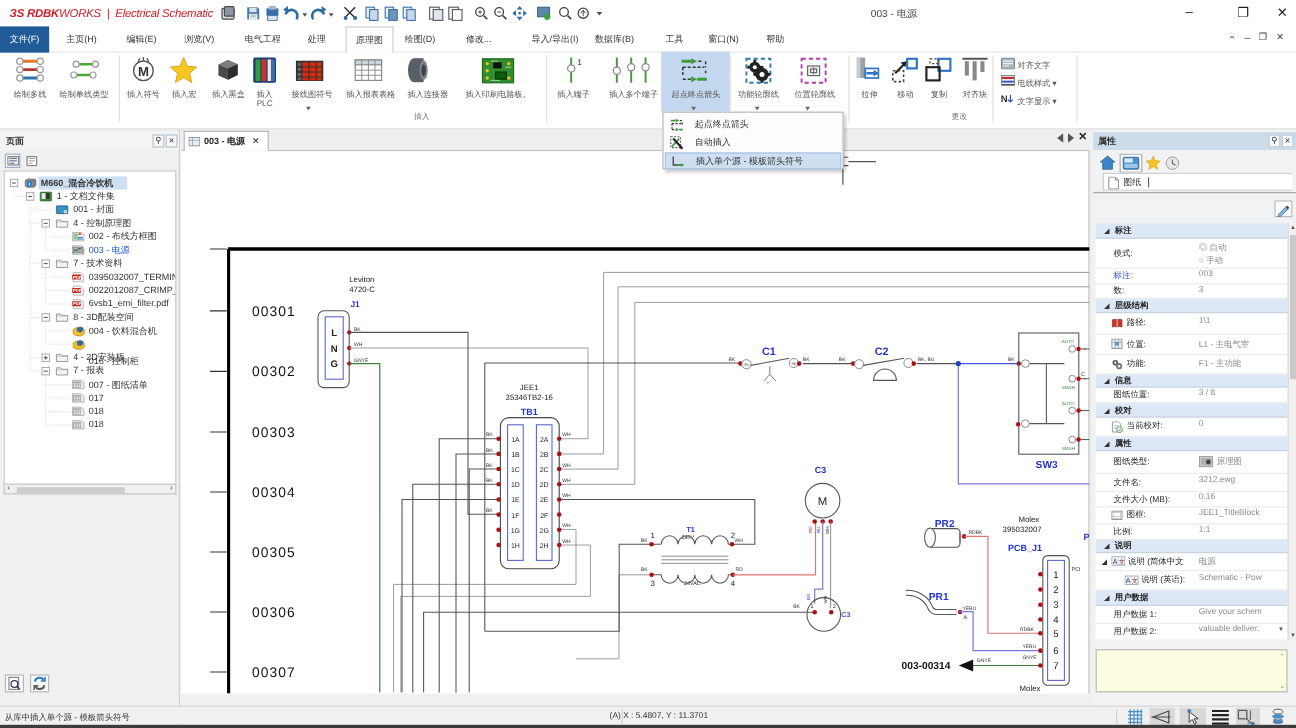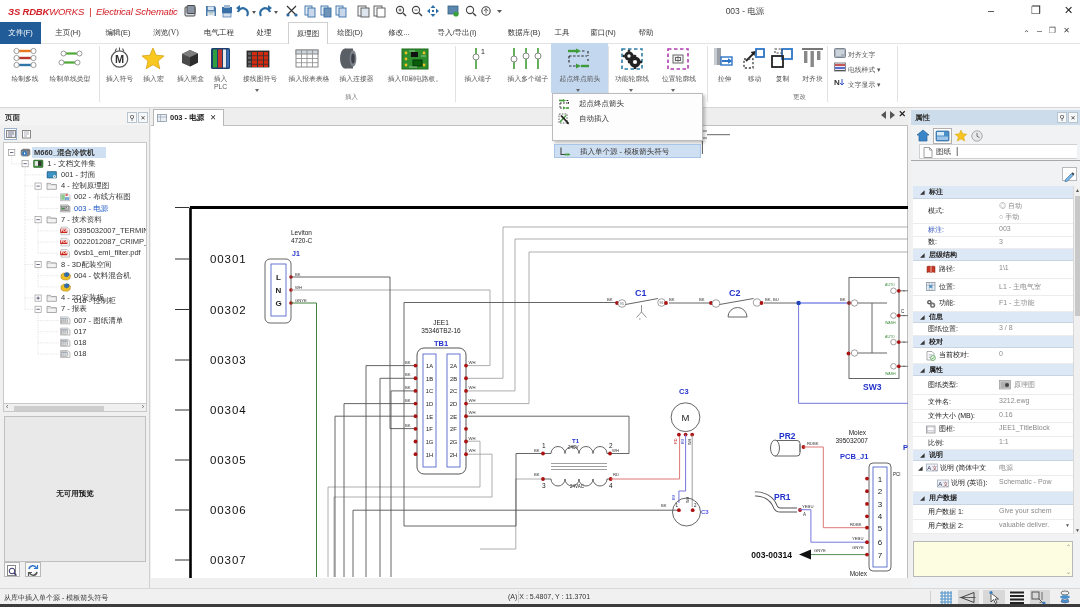--- a/index.html
+++ b/index.html
@@ -27,21 +27,21 @@
 .rsep { position:absolute; top:2px; width:1px; height:56px; background:#e2e2e2; }
 .ricon { position:absolute; }
 .dropcaret { position:absolute; width:0; height:0; border-left:2.5px solid transparent; border-right:2.5px solid transparent; border-top:3px solid #666; }
 #btn-arrow { position:absolute; left:551px; top:-1px; width:57px; height:50px; background:#c3d7ef; }
 
 
 #dropdown { position:absolute; left:552px; top:93px; width:151px; height:48px; background:#fdfdfd; border:1px solid #bbbbbb; box-shadow:2px 2px 3px rgba(0,0,0,0.25); z-index:50; }
 .dditem { position:absolute; left:1px; width:147px; height:14px; font-size:7.5px; color:#333; line-height:14px; }
 .dditem .txt { position:absolute; left:25px; top:0; }
 .ddicon { position:absolute; left:4px; top:1px; width:12px; height:12px; }
-#dd3 { background:#cfdff2; border:1px solid #a8c5e8;margin-top:17px; }
+#dd3 { background:#cfdff2; border:1px solid #a8c5e8; }
 
 
 #leftpanel { position:absolute; left:0; top:108px; width:150px; height:496px; background:#f0f0f0; border-right:1px solid #d0d0d0; }
 #lp-header { position:absolute; left:0; top:2px; width:149px; height:15px; background:#f4f4f4; font-size:7.5px; font-weight:bold; color:#333; line-height:15px; padding-left:5px; }
 #tree { position:absolute; left:3px; top:34px; width:144px; height:270px; background:#ffffff; border:1px solid #c8c8c8; overflow:hidden; }
 .trow { position:absolute; height:10px; font-size:7.5px; color:#333; white-space:nowrap; line-height:10px; }
 #preview { position:absolute; left:4px; top:308px; width:142px; height:146px; background:#e9e9e9; border:1px solid #c0c0c0; }
 #preview div { position:absolute; width:100%; top:72px; text-align:center; font-size:7.5px; font-weight:bold; color:#222; }
 .pbtn { position:absolute; width:16px; height:15px; background:#fbfbfb; border:1px solid #b8b8b8; }
 
@@ -144,28 +144,28 @@
     </svg>
     <div id="wintitle">003 - 电源</div>
     <div class="winbtn" style="left:988px;">–</div>
     <div class="winbtn" style="left:1031px;">❐</div>
     <div class="winbtn" style="left:1064px;">✕</div>
   </div>
   <div id="menubar">
     <div class="menuitem" id="m-file">文件(F)</div>
     <div class="menuitem" style="left:54px;width:28px;">主页(H)</div>
     <div class="menuitem" style="left:104px;width:28px;">编辑(E)</div>
-    <div class="menuitem" style="left:152px;width:28px;font-family:Liberation Serif, serif;">浏览(V)</div>
+    <div class="menuitem" style="left:152px;width:28px;">浏览(V)</div>
     <div class="menuitem" style="left:202px;width:34px;">电气工程</div>
     <div class="menuitem" style="left:254px;width:20px;">处理</div>
     <div class="menuitem ribtab" style="left:288px;width:40px;height:22px;">原理图</div>
     <div class="menuitem" style="left:336px;width:28px;">绘图(D)</div>
     <div class="menuitem" style="left:386px;width:26px;">修改...</div>
-    <div class="menuitem" style="left:432px;width:50px;">导入/导出(I)</div>
-    <div class="menuitem" style="left:504px;width:40px;">数据库(B)</div>
+    <div class="menuitem" style="left:432px;width:50px;text-align:right;">导入/导出(I)</div>
+    <div class="menuitem" style="left:492px;width:40px;">数据库(B)</div>
     <div class="menuitem" style="left:552px;width:20px;">工具</div>
     <div class="menuitem" style="left:586px;width:34px;">窗口(N)</div>
     <div class="menuitem" style="left:636px;width:20px;">帮助</div>
     <div style="position:absolute;right:50px;top:7px;font-size:8px;color:#444;">⌃</div>
     <div style="position:absolute;right:38px;top:4px;font-size:9px;color:#444;">–</div>
     <div style="position:absolute;right:24px;top:4px;font-size:8px;color:#444;">❐</div>
     <div style="position:absolute;right:10px;top:4px;font-size:8px;color:#444;">✕</div>
   </div>
   <div id="ribbon">
     <div class="rsep" style="left:99px;"></div>
@@ -565,23 +565,20 @@
             <rect x="1.2" y="2.2" width="6.2" height="1.2" fill="#a8b4c0"></rect>
             <path d="M1.2 4.4 h6.2 M1.2 5.5 h6.2 M3.2 2.2 v4.6 M5.2 2.2 v4.6" stroke="#777" stroke-width="0.35"></path>
           </g>
         </svg>
       </div>
     <div style="position:absolute;left:3px;top:295px;width:144px;height:9px;background:#f0f0f0;border:1px solid #c8c8c8;">
       <span style="position:absolute;left:2px;top:-1px;font-size:7px;color:#555;">‹</span>
       <span style="position:absolute;right:2px;top:-1px;font-size:7px;color:#555;">›</span>
       <div style="position:absolute;left:10px;top:1.5px;width:90px;height:5px;background:#cdcdcd;"></div>
     </div>
-    <div id="preview">
-        <div>无可用预览</div>
-      </div>
     <div class="pbtn" style="left:4px;top:454px;">
       <svg width="14" height="13" viewBox="0 0 14 13">
           <rect x="2.5" y="1.5" width="8" height="10" fill="#fff" stroke="#888"></rect>
           <circle cx="7" cy="7" r="2.8" fill="none" stroke="#336" stroke-width="1"></circle>
           <path d="M9 9 l2.5 2.5" stroke="#336" stroke-width="1.2"></path>
         </svg>
     </div>
     <div class="pbtn" style="left:25px;top:454px;">
       <svg width="14" height="13" viewBox="0 0 14 13">
           <path d="M3 5 a4 4 0 0 1 7.5 -1" stroke="#2e75c8" stroke-width="1.6" fill="none"></path>

